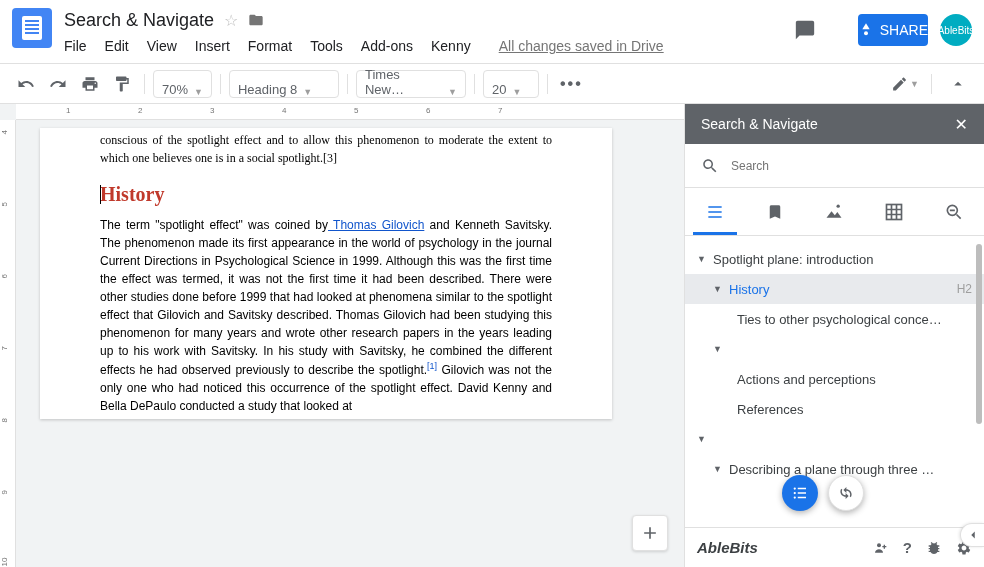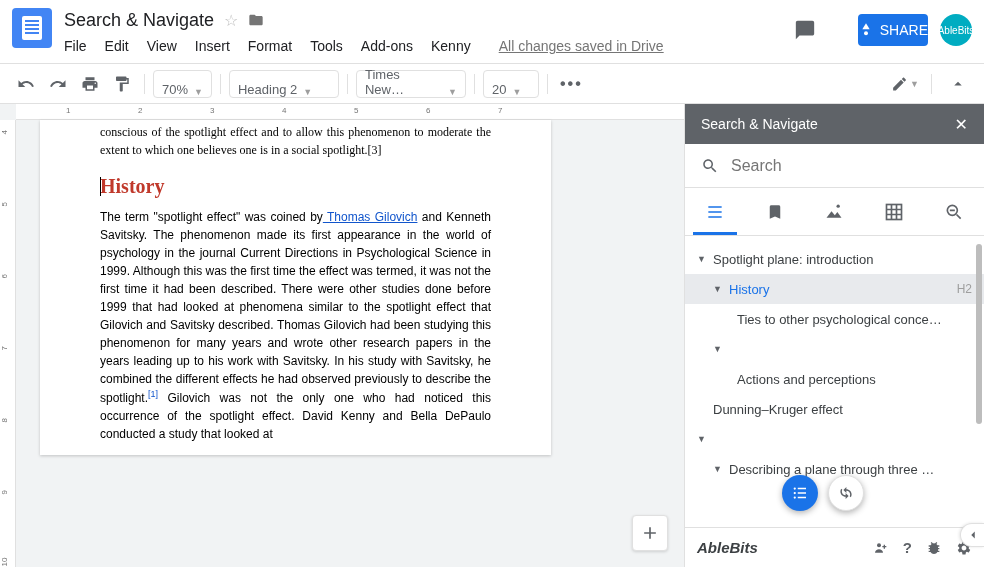--- a/index.html
+++ b/index.html
@@ -35,38 +35,38 @@
 
 .content { display: flex; height: 463px; }
 
 .doc-area { flex: 1; background: #f1f3f4; position: relative; overflow: hidden; }
 .ruler-v { position: absolute; left: 0; top: 16px; bottom: 0; width: 16px; background: #fff; border-right: 1px solid #e0e0e0; font-size: 8px; color: #757575; }
 .ruler-v span { position: absolute; left: 3px; transform: rotate(-90deg); transform-origin: left; }
 .ruler-h { position: absolute; left: 16px; right: 0; top: 0; height: 16px; background: #fff; border-bottom: 1px solid #e0e0e0; }
 .ruler-h-inner { position: relative; height: 100%; margin-left: 24px; }
 .ruler-tick { position: absolute; top: 2px; font-size: 8px; color: #757575; }
 
-.page { position: absolute; left: 40px; top: 16px; width: 511px; background: #fff; box-shadow: 0 1px 3px rgba(0,0,0,0.2); padding: 0 60px 12px; }
+.page { position: absolute; left: 40px; top: 24px; width: 572px; background: #fff; box-shadow: 0 1px 3px rgba(0,0,0,0.2); padding: 0 60px 4px; }
 
 .p-text { font-family: 'Times New Roman', serif; font-size: 12px; line-height: 1.5; color: #000; text-align: justify; }
 .p-cut { border-top: 1px solid #fff; padding-top: 2px; }
 .h-history { font-family: 'Times New Roman', serif; font-size: 20px; color: #c0392b; margin: 16px 0 10px; position: relative; }
 .h-history::before { content: ''; position: absolute; left: 0; top: 2px; bottom: 2px; width: 1px; background: #000; }
 .link { color: #1155cc; text-decoration: underline; }
 .cite { color: #1155cc; font-size: 9px; vertical-align: super; }
 
 .explore-btn { position: absolute; right: 16px; bottom: 16px; width: 36px; height: 36px; background: #fff; border: 1px solid #e0e0e0; border-radius: 4px; display: flex; align-items: center; justify-content: center; color: #5f6368; cursor: pointer; box-shadow: 0 1px 3px rgba(0,0,0,0.15); }
 
 .sidebar { width: 300px; background: #fff; border-left: 1px solid #e0e0e0; display: flex; flex-direction: column; position: relative; }
 .sb-header { height: 40px; background: #5f6368; color: #fff; display: flex; align-items: center; justify-content: space-between; padding: 0 16px; font-size: 14px; font-weight: 500; }
 .sb-close { cursor: pointer; font-size: 16px; }
 
 .sb-search { height: 44px; display: flex; align-items: center; padding: 0 16px; gap: 12px; border-bottom: 1px solid #e0e0e0; }
 .sb-search-icon { color: #5f6368; }
-.sb-search input { border: none; outline: none; font-size: 16px; flex: 1; color: #a16207; }
+.sb-search input { border: none; outline: none; font-size: 12px; flex: 1; color: #a16207; }
 
 .sb-tabs { height: 48px; display: flex; border-bottom: 1px solid #e0e0e0; }
 .sb-tab { flex: 1; display: flex; align-items: center; justify-content: center; cursor: pointer; color: #5f6368; position: relative; }
 .sb-tab.active { color: #1a73e8; }
 .sb-tab.active::after { content:''; position: absolute; bottom: 0; left: 8px; right: 8px; height: 3px; background: #1a73e8; }
 
 .sb-tree { flex: 1; overflow-y: auto; padding: 8px 0; position: relative; }
 .tree-item { display: flex; align-items: center; height: 30px; padding: 0 12px; font-size: 13px; color: #3c4043; cursor: pointer; white-space: nowrap; overflow: hidden; text-overflow: ellipsis; }
 .tree-item.selected { background: #e8eaed; color: #1a73e8; }
 .tree-caret { font-size: 9px; margin-right: 6px; color: #5f6368; width: 10px; display: inline-block; }
@@ -158,21 +158,21 @@
         <path d="M18 4V3c0-.55-.45-1-1-1H5c-.55 0-1 .45-1 1v4c0 .55.45 1 1 1h12c.55 0 1-.45 1-1V6h1v4H9v11c0 .55.45 1 1 1h2c.55 0 1-.45 1-1v-9h8V4h-3z"></path>
       </svg>
     </div>
   <div class="tb-sep"></div>
   <div class="tb-select">
       <span>70%</span>
       <span class="caret">▼</span>
     </div>
   <div class="tb-sep"></div>
   <div class="tb-select" style="width:110px">
-      <span>Heading 2</span>
+      <span>Heading 8</span>
       <span class="caret">▼</span>
     </div>
   <div class="tb-sep"></div>
   <div class="tb-select" style="width:110px">
       <span>Times New…</span>
       <span class="caret">▼</span>
     </div>
   <div class="tb-sep"></div>
   <div class="tb-select" style="width:56px">
       <span>20</span>
@@ -292,23 +292,23 @@
           <span class="tree-caret"></span>
           <span class="tree-label">Ties to other psychological conce…</span>
         </div>
         <div class="tree-item lvl1">
           <span class="tree-caret">▼</span>
         </div>
         <div class="tree-item lvl2">
           <span class="tree-caret"></span>
           <span class="tree-label">Actions and perceptions</span>
         </div>
-        <div class="tree-item lvl0">
+        <div class="tree-item lvl2">
           <span class="tree-caret"></span>
-          <span class="tree-label">Dunning–Kruger effect</span>
+          <span class="tree-label">References</span>
         </div>
         <div class="tree-item lvl0">
           <span class="tree-caret">▼</span>
         </div>
         <div class="tree-item lvl1">
           <span class="tree-caret">▼</span>
           <span class="tree-label">Describing a plane through three …</span>
         </div>
       </div>
 

